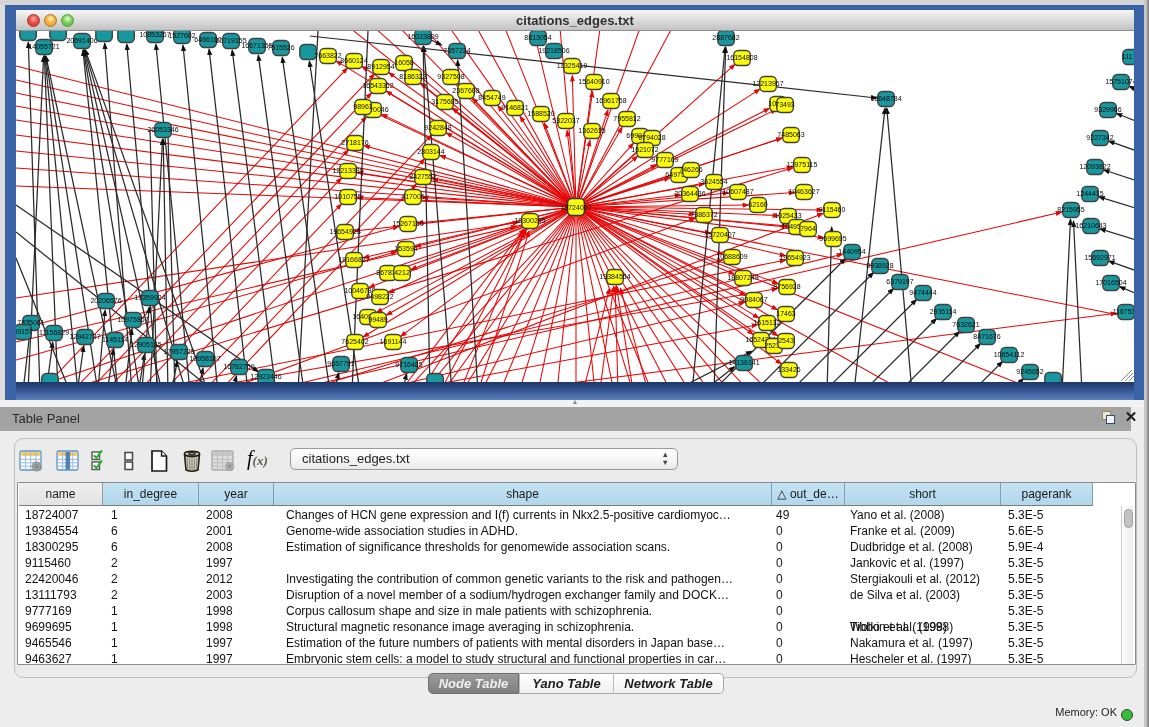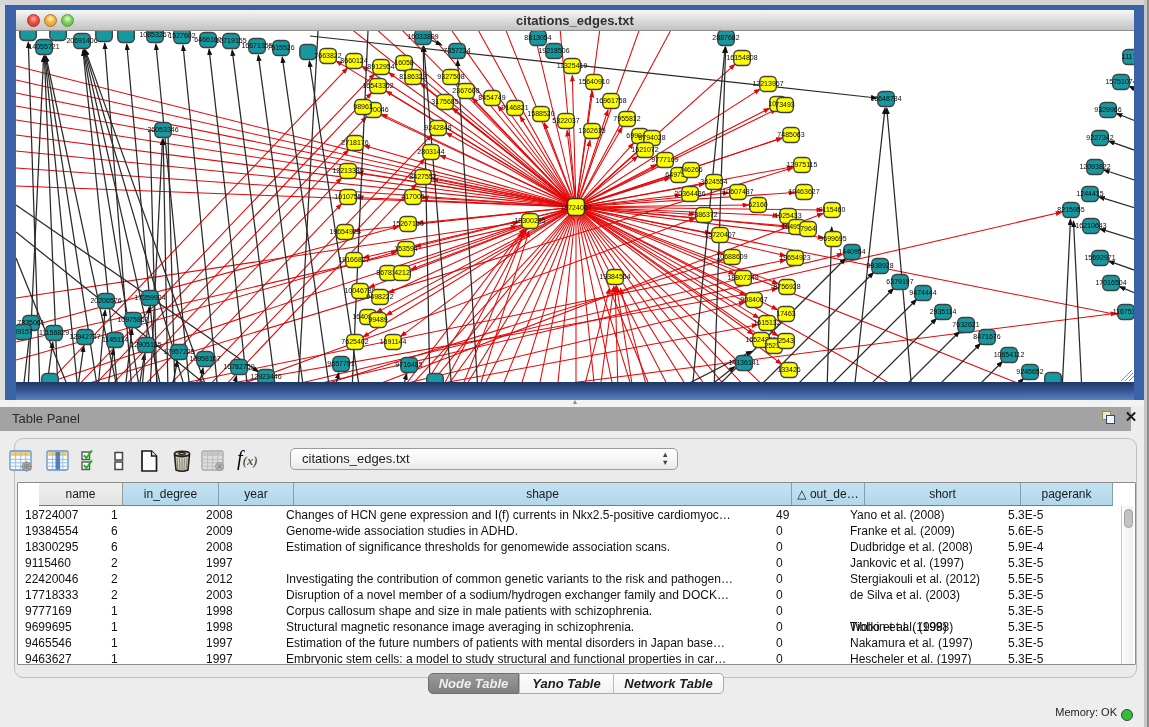--- a/index.html
+++ b/index.html
@@ -28,29 +28,29 @@
 #tp-head { position:absolute; left:0; top:407px; width:1131px; height:24px; background:#a3a3a3; }
 #tp-head .t { position:absolute; left:12px; top:4px; font-size:13px; color:#2b2b2b; }
 #tp-float { position:absolute; left:1102px; top:411px; width:15px; height:15px; }
 #tp-float .b1 { position:absolute; left:0; top:0; width:9px; height:9px; border:1.4px solid #9c8b45; background:#ece7d2; }
 #tp-float .b2 { position:absolute; left:4px; top:4px; width:9px; height:9px; border:1.4px solid #2d4a7a; background:#f4f6fa; }
 #tp-x { position:absolute; left:1123px; top:409px; width:16px; height:16px; font-size:15px; font-weight:bold; color:#1d1d1d; text-align:center; line-height:16px; }
 #panelbody { position:absolute; left:0; top:431px; width:1144px; height:296px; background:#ededed; }
 #container { position:absolute; left:14px; top:438px; width:1123px; height:240px;
   background:#ebebeb; border:1.5px solid #c0c0c0; border-radius:9px; }
 
-#toolbar { position:absolute; left:6px; top:447px; width:1100px; height:28px; }
+#toolbar { position:absolute; left:16px; top:447px; width:1100px; height:28px; }
 .ic { position:absolute; top:2px; }
 #combo { position:absolute; left:290px; top:448px; width:388px; height:22px;
   background:linear-gradient(#ffffff,#f2f2f2 70%,#e8e8e8); border:1px solid #9a9a9a; border-radius:5px;
   font-size:13px; color:#1c1c1c; line-height:20px; padding-left:11px; }
 #combo .arr { position:absolute; right:8px; top:2px; font-size:7.5px; color:#444; line-height:8px; text-align:center; }
 
 #tbl { position:absolute; left:17px; top:482px; width:1119px; height:183px; background:#fff; border:1px solid #8c8c8c; border-radius:1px; overflow:hidden; font-size:12px; }
-.hdr { position:absolute; left:0; top:0; height:23px; background:linear-gradient(#c3e2f2,#b2d7eb); border-right:1px solid #7f9fb3; border-bottom:1px solid #7b7b7b; text-align:center; line-height:22px; color:#1a1a1a; overflow:hidden;margin-left:20px; }
+.hdr { position:absolute; left:0; top:0; height:23px; background:linear-gradient(#c3e2f2,#b2d7eb); border-right:1px solid #7f9fb3; border-bottom:1px solid #7b7b7b; text-align:center; line-height:22px; color:#1a1a1a; overflow:hidden; }
 .hdr.gray { background:linear-gradient(#efefef,#e2e2e2); border-right:1px solid #9b9b9b; }
 .cell { position:absolute; height:16px; line-height:16px; color:#111; white-space:nowrap; overflow:hidden; }
 
 #sb { position:absolute; left:1103px; top:23px; width:12px; height:160px; background:linear-gradient(90deg,#fcfcfc,#efefef); border-left:1px solid #c9c9c9; }
 #sb .th { position:absolute; left:1.5px; top:3px; width:9px; height:19px; background:#c3c3c3; border:1px solid #9e9e9e; border-radius:5px; }
 
 #tabs { position:absolute; left:428px; top:673px; width:296px; height:21px; font-size:13px; font-weight:bold;font-style:italic; }
 .seg { position:absolute; top:0; height:21px; line-height:20px; text-align:center; background:linear-gradient(#ffffff,#f1f1f1); border-top:1px solid #a9a9a9; border-bottom:1px solid #a9a9a9; color:#1c1c1c; }
 #seg1 { left:0; width:91px; background:linear-gradient(#9a9a9a,#7f7f7f); color:#efefef; border:1px solid #6e6e6e; border-radius:5px 0 0 5px; }
 #seg2 { left:91px; width:94px; border-left:1px solid #bbb; }
@@ -678,21 +678,21 @@
     <div class="hdr" style="left:983px;width:92px">pagerank</div>
     <div class="cell" style="left:7px;top:24px;width:76px">18724007</div>
     <div class="cell" style="left:93px;top:24px;width:60px">1</div>
     <div class="cell" style="left:188px;top:24px;width:60px">2008</div>
     <div class="cell" style="left:268px;top:24px;width:484px">Changes of HCN gene expression and I(f) currents in Nkx2.5-positive cardiomyoc…</div>
     <div class="cell" style="left:758px;top:24px;width:60px">49</div>
     <div class="cell" style="left:832px;top:24px;width:152px">Yano et al. (2008)</div>
     <div class="cell" style="left:990px;top:24px;width:80px">5.3E-5</div>
     <div class="cell" style="left:7px;top:40px;width:76px">19384554</div>
     <div class="cell" style="left:93px;top:40px;width:60px">6</div>
-    <div class="cell" style="left:188px;top:40px;width:60px">2009</div>
+    <div class="cell" style="left:188px;top:40px;width:60px">2001</div>
     <div class="cell" style="left:268px;top:40px;width:484px">Genome-wide association studies in ADHD.</div>
     <div class="cell" style="left:758px;top:40px;width:60px">0</div>
     <div class="cell" style="left:832px;top:40px;width:152px">Franke et al. (2009)</div>
     <div class="cell" style="left:990px;top:40px;width:80px">5.6E-5</div>
     <div class="cell" style="left:7px;top:56px;width:76px">18300295</div>
     <div class="cell" style="left:93px;top:56px;width:60px">6</div>
     <div class="cell" style="left:188px;top:56px;width:60px">2008</div>
     <div class="cell" style="left:268px;top:56px;width:484px">Estimation of significance thresholds for genomewide association scans.</div>
     <div class="cell" style="left:758px;top:56px;width:60px">0</div>
     <div class="cell" style="left:832px;top:56px;width:152px">Dudbridge et al. (2008)</div>
@@ -703,21 +703,21 @@
     <div class="cell" style="left:758px;top:72px;width:60px">0</div>
     <div class="cell" style="left:832px;top:72px;width:152px">Jankovic et al. (1997)</div>
     <div class="cell" style="left:990px;top:72px;width:80px">5.3E-5</div>
     <div class="cell" style="left:7px;top:88px;width:76px">22420046</div>
     <div class="cell" style="left:93px;top:88px;width:60px">2</div>
     <div class="cell" style="left:188px;top:88px;width:60px">2012</div>
     <div class="cell" style="left:268px;top:88px;width:484px">Investigating the contribution of common genetic variants to the risk and pathogen…</div>
     <div class="cell" style="left:758px;top:88px;width:60px">0</div>
     <div class="cell" style="left:832px;top:88px;width:152px">Stergiakouli et al. (2012)</div>
     <div class="cell" style="left:990px;top:88px;width:80px">5.5E-5</div>
-    <div class="cell" style="left:7px;top:104px;width:76px">17718333</div>
+    <div class="cell" style="left:7px;top:104px;width:76px">13111793</div>
     <div class="cell" style="left:93px;top:104px;width:60px">2</div>
     <div class="cell" style="left:188px;top:104px;width:60px">2003</div>
     <div class="cell" style="left:268px;top:104px;width:484px">Disruption of a novel member of a sodium/hydrogen exchanger family and DOCK…</div>
     <div class="cell" style="left:758px;top:104px;width:60px">0</div>
     <div class="cell" style="left:832px;top:104px;width:152px">de Silva et al. (2003)</div>
     <div class="cell" style="left:990px;top:104px;width:80px">5.3E-5</div>
     <div class="cell" style="left:7px;top:120px;width:76px">9777169</div>
     <div class="cell" style="left:93px;top:120px;width:60px">1</div>
     <div class="cell" style="left:188px;top:120px;width:60px">1998</div>
     <div class="cell" style="left:268px;top:120px;width:484px">Corpus callosum shape and size in male patients with schizophrenia.</div>

